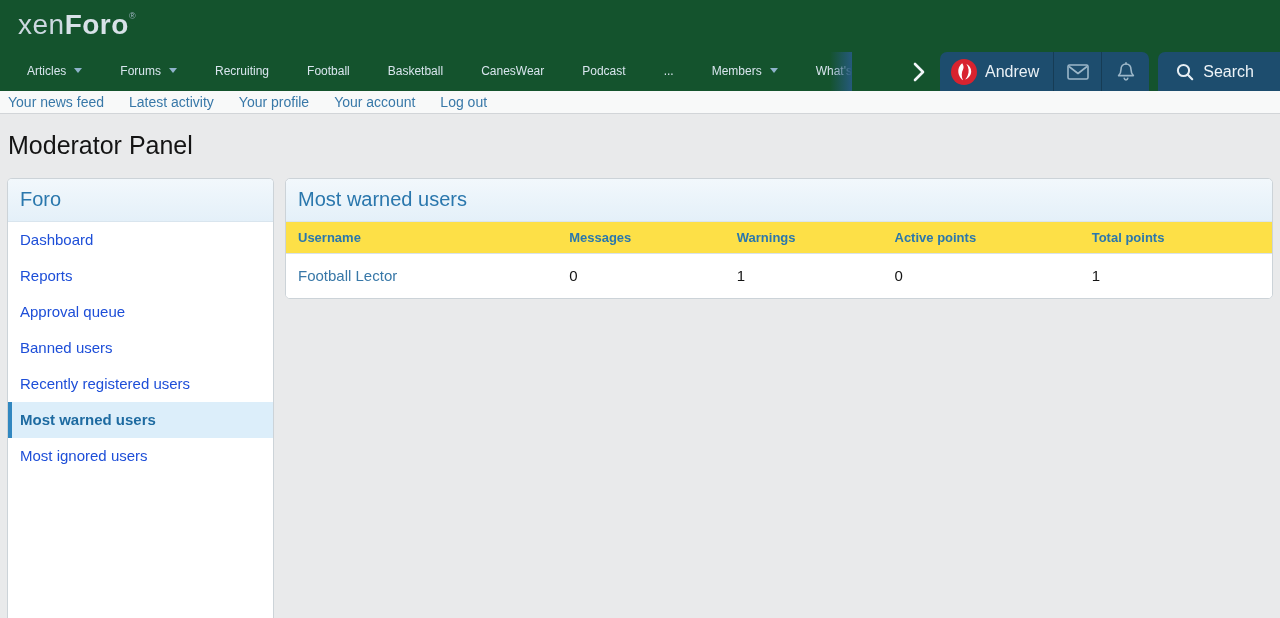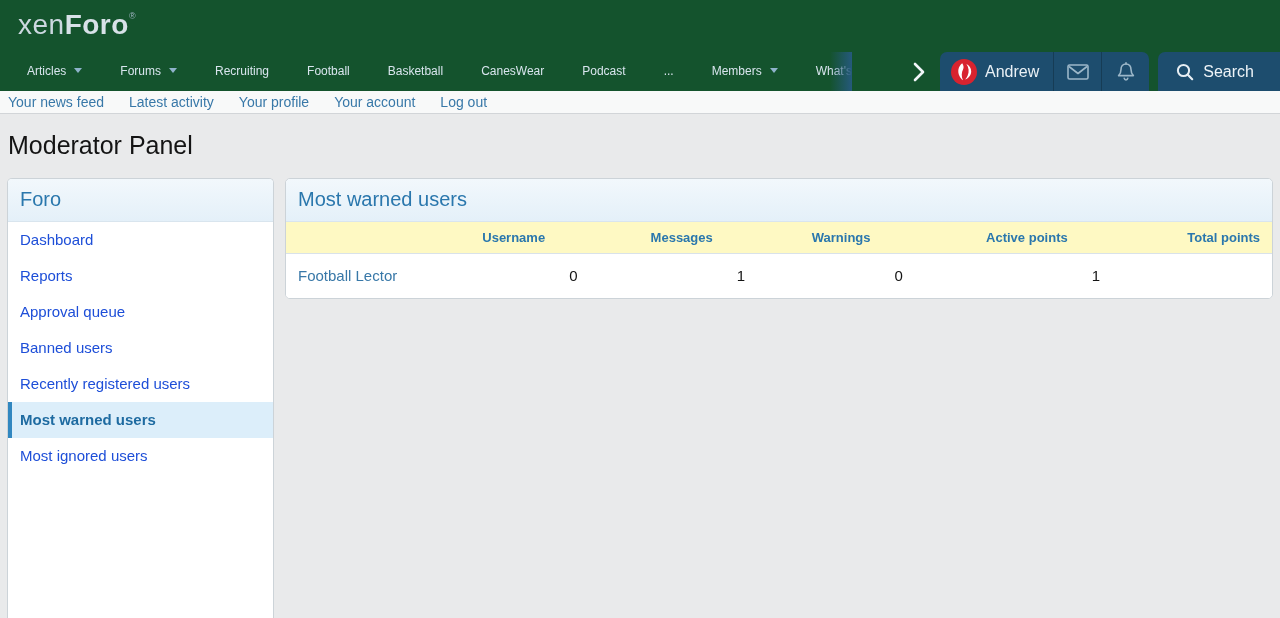--- a/index.html
+++ b/index.html
@@ -48,21 +48,21 @@
   .panel { background: #fff; border: 1px solid #ccd3d8; border-radius: 5px; }
   .panel-header { font-size: 20px; color: #2a77ad; padding: 9px 12px 10px; background: linear-gradient(#f2f8fc, #e4f0f9); border-bottom: 1px solid #d9e5ee; border-radius: 4px 4px 0 0; }
 
   .sidebar { width: 267px; flex: none; min-height: 520px; border-bottom: none; border-radius: 5px 5px 0 0; }
   .side-item { display: block; padding: 8px 12px; font-size: 15px; line-height: 20px; color: #1d4ed8; cursor: pointer; }
   .side-item.section { color: #76b0d8; border-top: 1px solid #e4e8eb; cursor: default; }
   .side-item.selected { background: #dceefa; border-left: 4px solid #3187c0; padding-left: 8px; font-weight: 700; color: #1e6ba1; }
 
   .main { flex: 1; overflow: hidden; }
   table { width: 100%; border-collapse: collapse; }
-  thead th { text-align: right; font-size: 13px; font-weight: 700; color: #2a77ad; background: #fef9c3; padding: 8px 12px; border-bottom: 1px solid #d9e2e9; cursor: pointer; }
+  thead th { text-align: left; font-size: 13px; font-weight: 700; color: #2a77ad; background: #fde047; padding: 8px 12px; border-bottom: 1px solid #d9e2e9; cursor: pointer; }
   tbody td { padding: 13px 12px 14px; font-size: 15px; color: #141414; background: #fff; }
   td.user-cell { color: #3878a8; cursor: pointer; }
 </style>
 </head>
 <body>
 
 <div class="header">
   <div class="logo"><span>xen</span><span class="brand-bold">Foro</span><span class="reg">®</span></div>
 
   <nav class="navrow">

